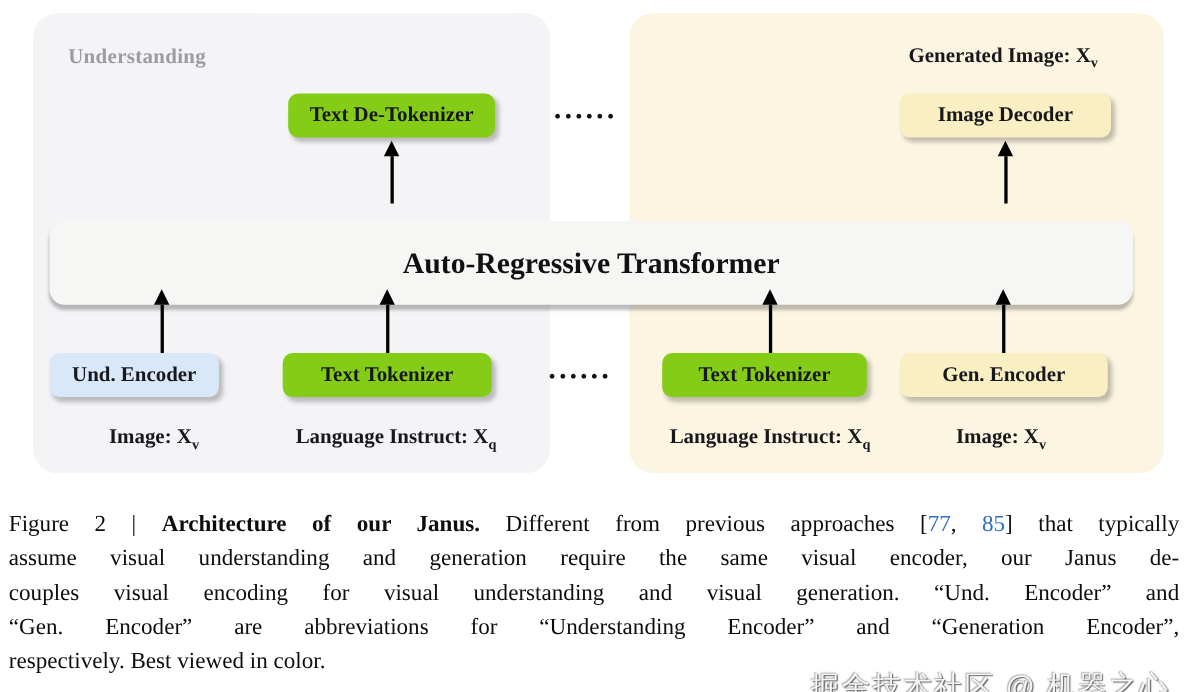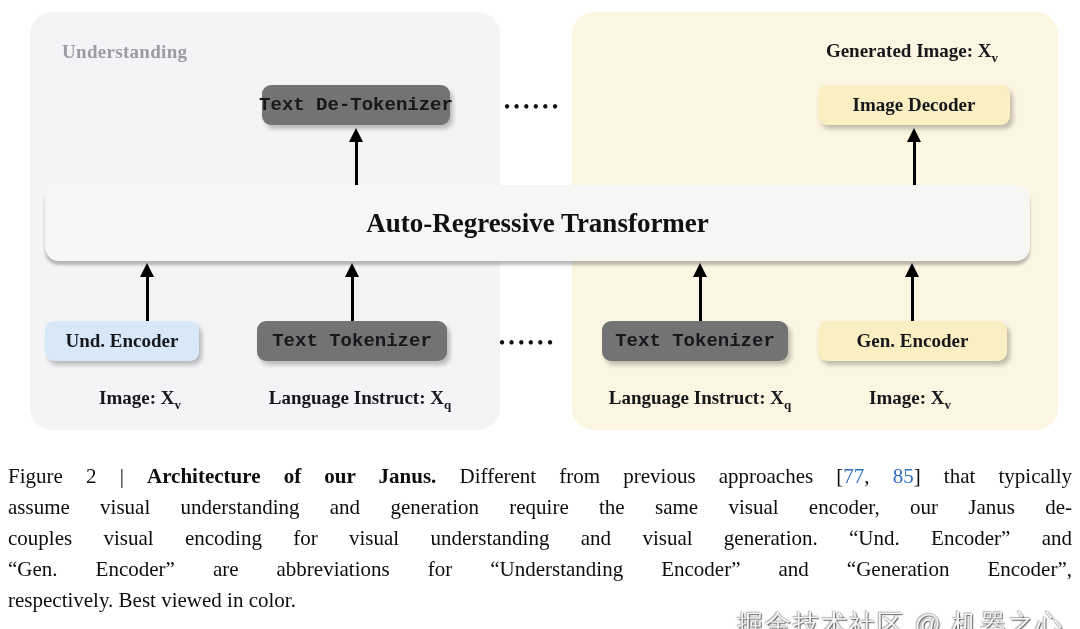--- a/index.html
+++ b/index.html
@@ -21,25 +21,25 @@
     transform:translateX(-50%); white-space:nowrap;
   }
   .io-label sub { font-size:13px; line-height:0; }
   
   .box {
     position:absolute; height:40px; border-radius:9px;
     display:flex; align-items:center; justify-content:center;
     font-size:19px; font-weight:600; color:#17171c; white-space:nowrap;
     box-shadow:3px 4px 4px rgba(40,40,40,.28);
   }
-  .box.white  { background:#737373;font-family:Liberation Mono, monospace; }
+  .box.white  { background:#84cc16; }
   .box.blue   { background:#d9e8f9; }
   .box.yellow { background:#f9efc3; }
   .transformer {
-    position:absolute; left:45px; top:185px; width:985px; height:76px;
+    position:absolute; left:45px; top:201px; width:985px; height:76px;
     background:#f6f6f4; border-radius:14px;
     display:flex; align-items:center; justify-content:center;
     font-size:27px; font-weight:600; color:#111;
     box-shadow:0 4px 3px rgba(90,90,90,.4);
   }
   
   .arrow { position:absolute; width:14px; }
   .arrow .head {
     width:0; height:0; margin:0 auto;
     border-left:7px solid transparent; border-right:7px solid transparent;

